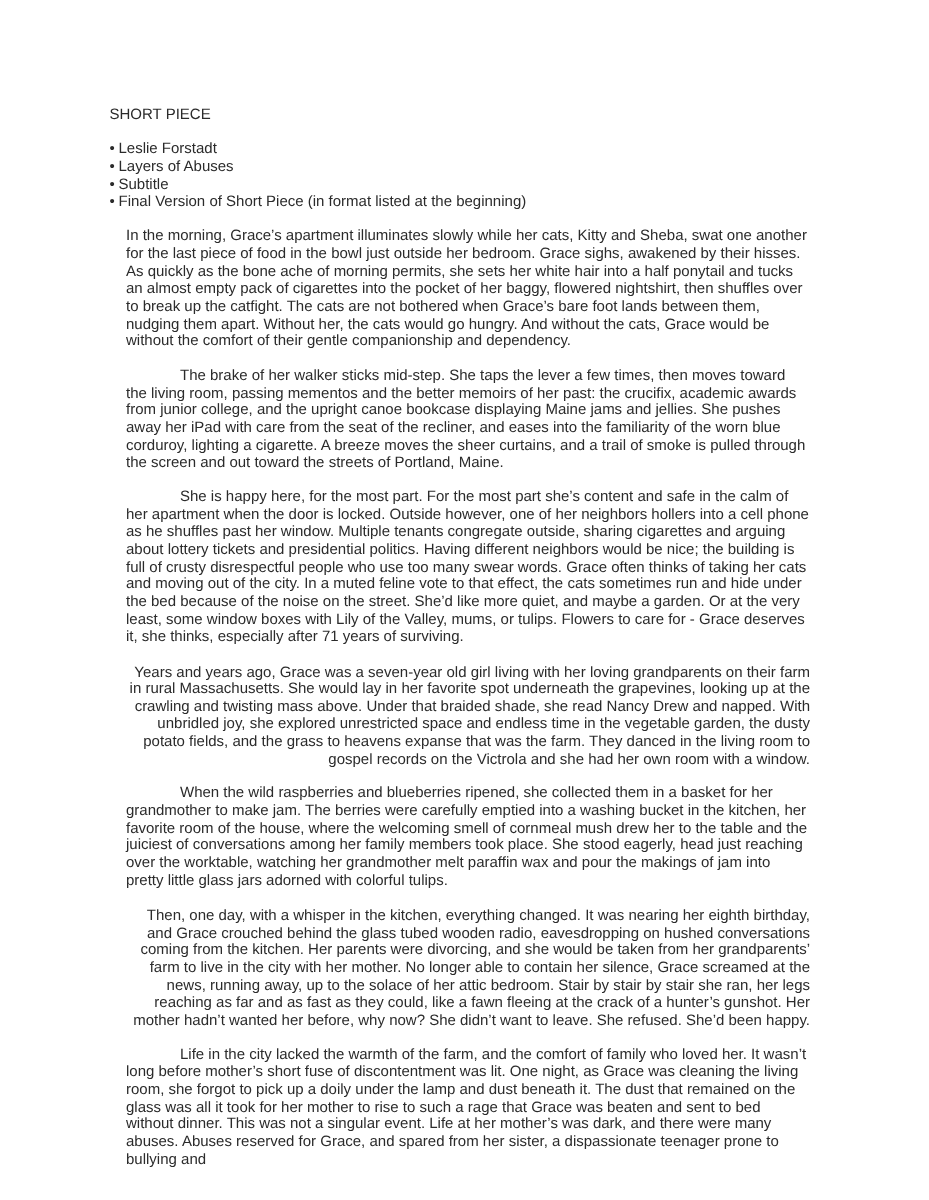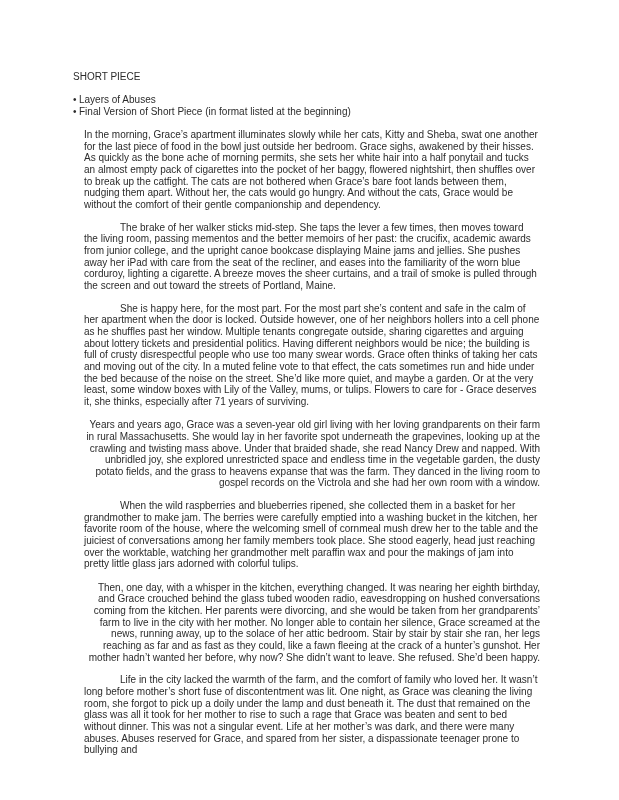--- a/index.html
+++ b/index.html
@@ -17,21 +17,23 @@
   p.indent { text-indent:36px; }
   p.gap { margin-top:11.6px;text-align:right; }
 </style>
 </head>
 <body>
 
 <div class="page">
   <div class="title">SHORT PIECE</div>
 
   <ul class="bullets">
+    <li><span class="dot">•</span><span>Leslie Forstadt</span></li>
     <li><span class="dot">•</span><span>Layers of Abuses</span></li>
+    <li><span class="dot">•</span><span>Subtitle</span></li>
     <li><span class="dot">•</span><span>Final Version of Short Piece (in format listed at the beginning)</span></li>
   </ul>
 
   <p>In the morning, Grace’s apartment illuminates slowly while her cats, Kitty and Sheba, swat one another for the last piece of food in the bowl just outside her bedroom. Grace sighs, awakened by their hisses. As quickly as the bone ache of morning permits, she sets her white hair into a half ponytail and tucks an almost empty pack of cigarettes into the pocket of her baggy, flowered nightshirt, then shuffles over to break up the catfight. The cats are not bothered when Grace’s bare foot lands between them, nudging them apart. Without her, the cats would go hungry. And without the cats, Grace would be without the comfort of their gentle companionship and dependency.</p>
   <p class="indent">The brake of her walker sticks mid-step. She taps the lever a few times, then moves toward the living room, passing mementos and the better memoirs of her past: the crucifix, academic awards from junior college, and the upright canoe bookcase displaying Maine jams and jellies. She pushes away her iPad with care from the seat of the recliner, and eases into the familiarity of the worn blue corduroy, lighting a cigarette. A breeze moves the sheer curtains, and a trail of smoke is pulled through the screen and out toward the streets of Portland, Maine.</p>
   <p class="indent">She is happy here, for the most part. For the most part she’s content and safe in the calm of her apartment when the door is locked. Outside however, one of her neighbors hollers into a cell phone as he shuffles past her window. Multiple tenants congregate outside, sharing cigarettes and arguing about lottery tickets and presidential politics. Having different neighbors would be nice; the building is full of crusty disrespectful people who use too many swear words. Grace often thinks of taking her cats and moving out of the city. In a muted feline vote to that effect, the cats sometimes run and hide under the bed because of the noise on the street. She’d like more quiet, and maybe a garden. Or at the very least, some window boxes with Lily of the Valley, mums, or tulips. Flowers to care for - Grace deserves it, she thinks, especially after 71 years of surviving.</p>
   <p class="gap">Years and years ago, Grace was a seven-year old girl living with her loving grandparents on their farm in rural Massachusetts. She would lay in her favorite spot underneath the grapevines, looking up at the crawling and twisting mass above. Under that braided shade, she read Nancy Drew and napped. With unbridled joy, she explored unrestricted space and endless time in the vegetable garden, the dusty potato fields, and the grass to heavens expanse that was the farm. They danced in the living room to gospel records on the Victrola and she had her own room with a window.</p>
   <p class="indent">When the wild raspberries and blueberries ripened, she collected them in a basket for her grandmother to make jam. The berries were carefully emptied into a washing bucket in the kitchen, her favorite room of the house, where the welcoming smell of cornmeal mush drew her to the table and the juiciest of conversations among her family members took place. She stood eagerly, head just reaching over the worktable, watching her grandmother melt paraffin wax and pour the makings of jam into pretty little glass jars adorned with colorful tulips.</p>
   <p class="gap">Then, one day, with a whisper in the kitchen, everything changed. It was nearing her eighth birthday, and Grace crouched behind the glass tubed wooden radio, eavesdropping on hushed conversations coming from the kitchen. Her parents were divorcing, and she would be taken from her grandparents’ farm to live in the city with her mother. No longer able to contain her silence, Grace screamed at the news, running away, up to the solace of her attic bedroom. Stair by stair by stair she ran, her legs reaching as far and as fast as they could, like a fawn fleeing at the crack of a hunter’s gunshot. Her mother hadn’t wanted her before, why now? She didn’t want to leave. She refused. She’d been happy.</p>
   <p class="indent">Life in the city lacked the warmth of the farm, and the comfort of family who loved her. It wasn’t long before mother’s short fuse of discontentment was lit. One night, as Grace was cleaning the living room, she forgot to pick up a doily under the lamp and dust beneath it. The dust that remained on the glass was all it took for her mother to rise to such a rage that Grace was beaten and sent to bed without dinner. This was not a singular event. Life at her mother’s was dark, and there were many abuses. Abuses reserved for Grace, and spared from her sister, a dispassionate teenager prone to bullying and</p>

